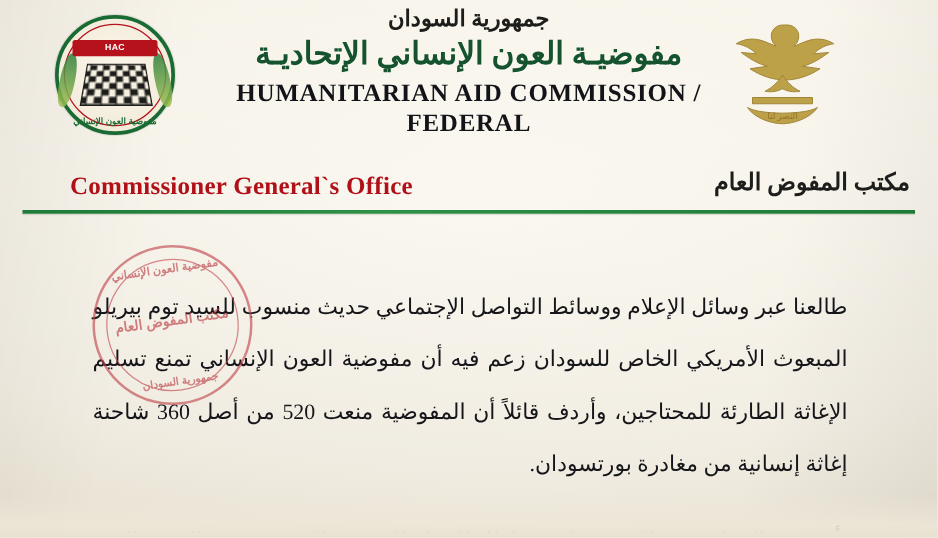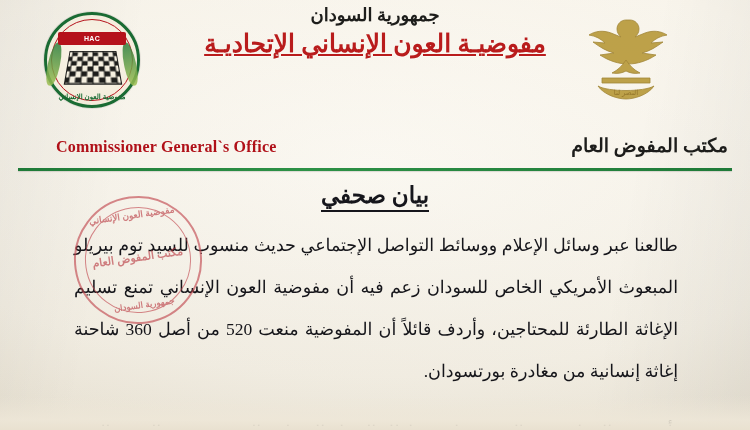--- a/index.html
+++ b/index.html
@@ -65,25 +65,24 @@
     font-weight: bold;
     color: #8a6a1a;
     line-height: 28px;
     letter-spacing: 2px;
     margin-top: 1px;
   }
   .line-commission-ar {
     font-family: "Liberation Serif", serif;
     font-size: 25px;
     font-weight: bold;
-    color: #b91c1c;
+    color: #14532d;
     line-height: 32px;
     margin-top: 2px;
     text-shadow: 0 1px 0 rgba(255,255,255,0.5);
-    text-decoration: underline;
   }
   .line-commission-en {
     font-family: "Liberation Serif", serif;
     font-size: 20px;
     font-weight: bold;
     color: #13131a;
     letter-spacing: 0.6px;
     line-height: 24px;
     margin-top: 3px;
     direction: ltr;
@@ -188,21 +187,21 @@
     left: 28px;
     top: 136px;
     width: 700px;
     height: 28px;
   }
   .office-en {
     position: absolute;
     left: 28px;
     top: 2px;
     font-family: "Liberation Serif", serif;
-    font-size: 16px;
+    font-size: 20px;
     font-weight: bold;
     color: #b01018;
     letter-spacing: .2px;
   }
   .office-ar {
     position: absolute;
     right: 0px;
     top: -2px;
     font-family: "Liberation Serif", serif;
     font-size: 19px;
@@ -340,33 +339,31 @@
         <path d="M54 52 c-4 6 -8 10 -14 13 c6 1 10 0 14 -2 c4 2 8 3 14 2 c-6 -3 -10 -7 -14 -13 z"></path>
         <path d="M30 70 h48 v5 h-48 z"></path>
         <path d="M26 78 c10 6 46 6 56 0 c-6 9 -20 13 -28 13 c-8 0 -22 -4 -28 -13 z"></path>
       </g>
       <text x="54" y="87" font-size="7" text-anchor="middle" fill="#8a6a1a" font-family="Liberation Serif, serif">النصر لنا</text>
     </svg>
 
     <div class="center-block">
       <div class="line-republic">جمهورية السودان</div>
       <div class="line-commission-ar">مفوضيـة العون الإنساني الإتحاديـة</div>
+      <div class="line-commission-en">HUMANITARIAN AID COMMISSION / FEDERAL</div>
     </div>
   </div>
 
   <div class="office-row">
     <div class="office-en">Commissioner General`s Office</div>
     <div class="office-ar">مكتب المفوض العام</div>
   </div>
 
   <div class="divider"></div>
 
-  <div class="doc-title">
-    <span class="u">بيان صحفي</span>
-  </div>
 
   <div class="body-text">
     <p>طالعنا عبر وسائل الإعلام ووسائط التواصل الإجتماعي حديث منسوب للسيد توم بيريلو المبعوث الأمريكي الخاص للسودان زعم فيه أن مفوضية العون الإنساني تمنع تسليم الإغاثة الطارئة للمحتاجين، وأردف قائلاً أن المفوضية منعت 520 من أصل 360 شاحنة إغاثة إنسانية من مغادرة بورتسودان.</p>
   </div>
 
   <div class="clipped">
     <p>تأتي هذه المزاعم من السيد بيرلو في إطار الحملة المنظمة التي تستهدف الجهود التي</p>
   </div>
 
   <div class="stamp">

